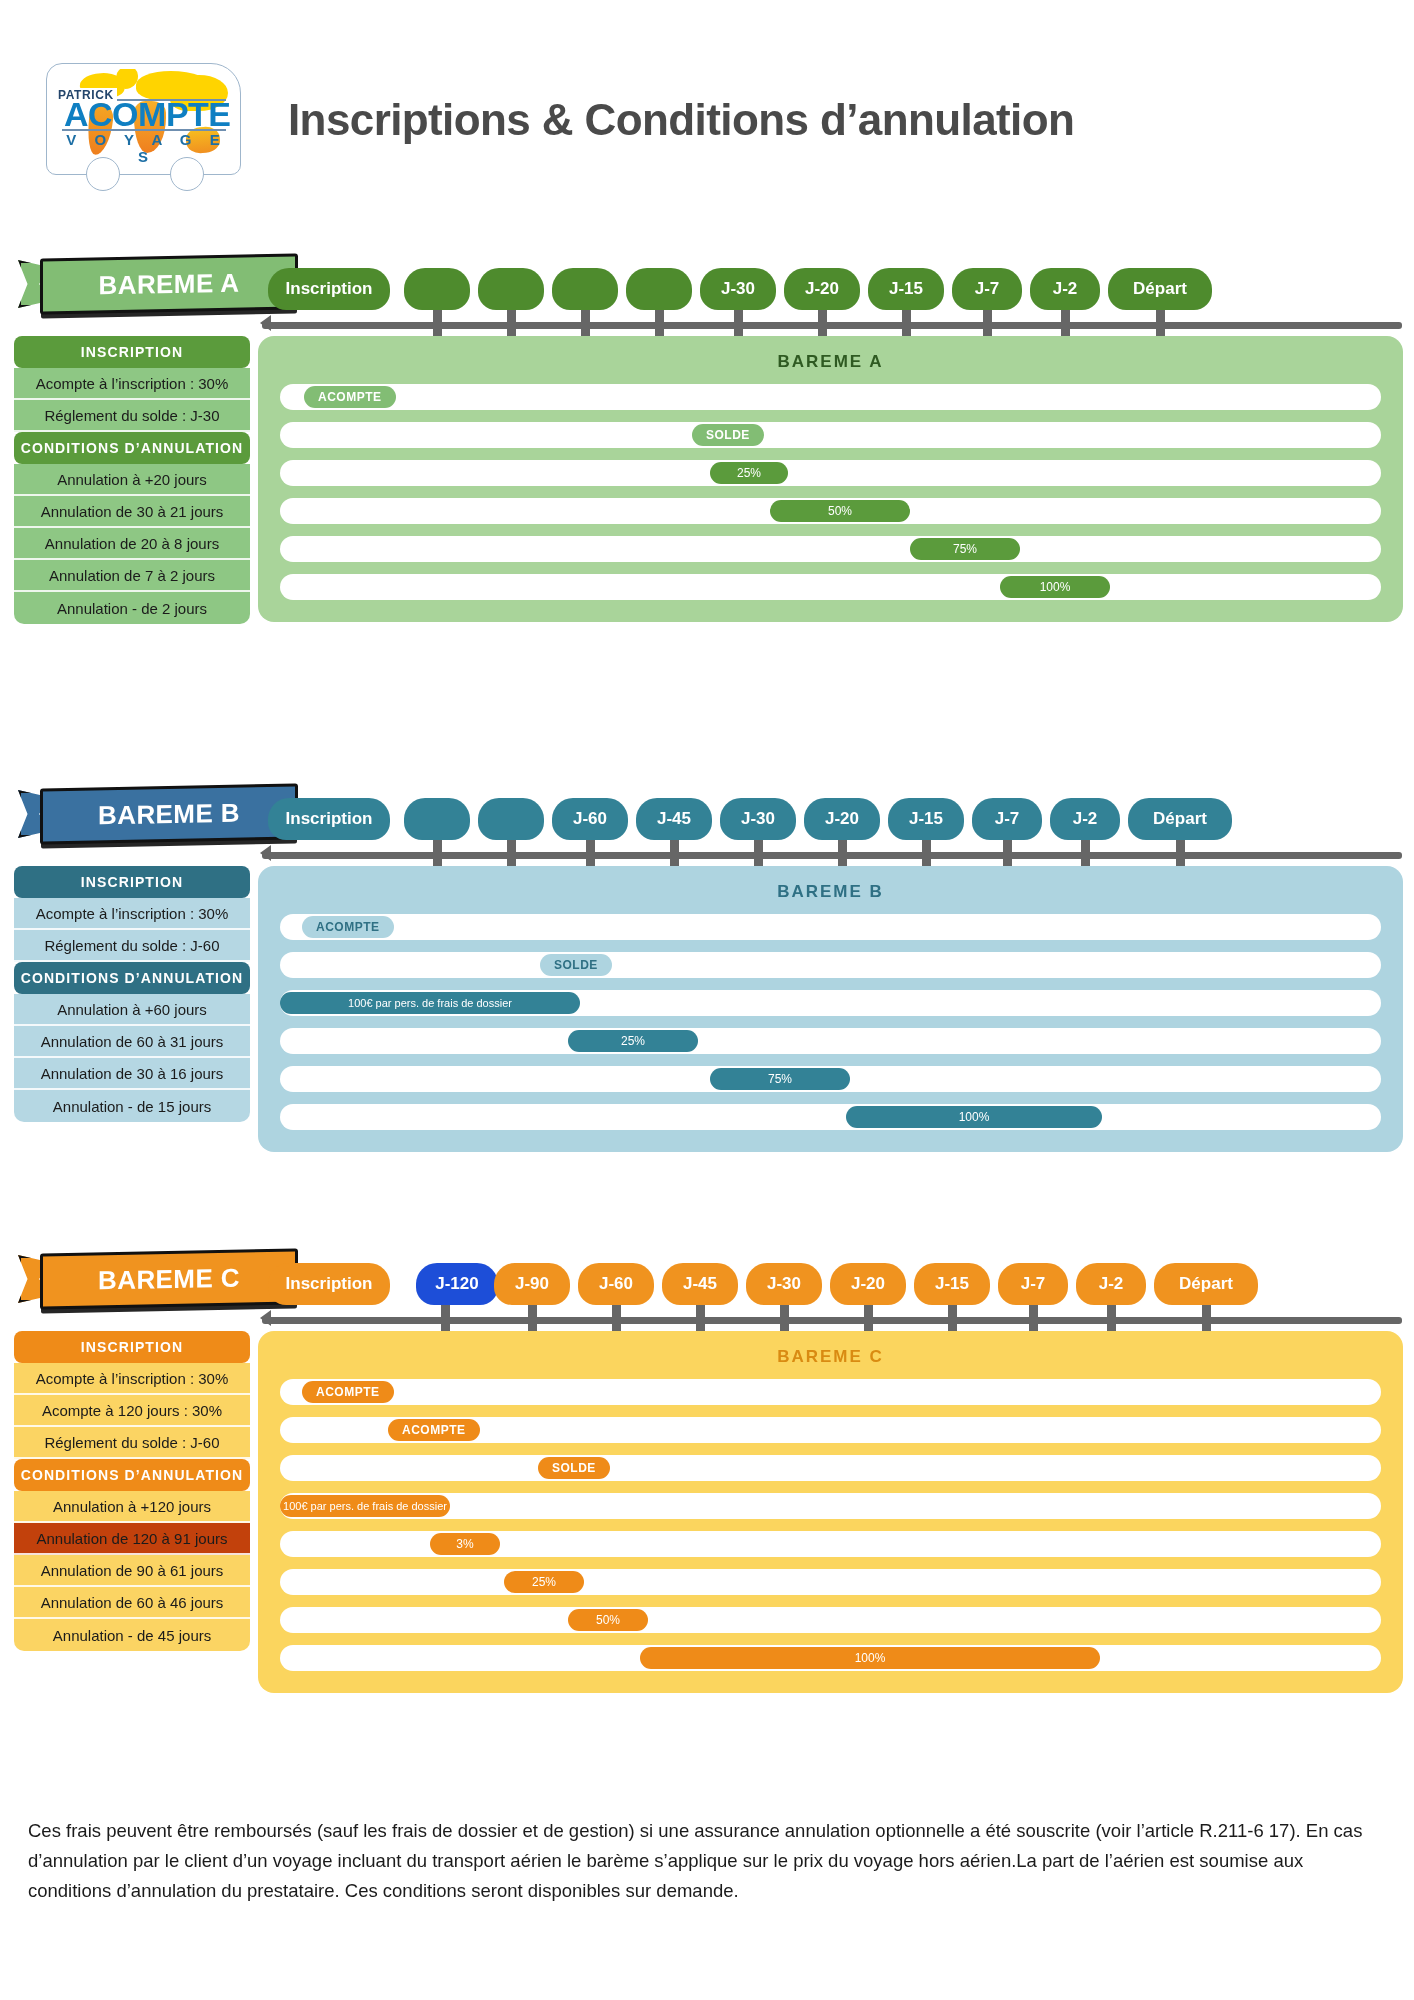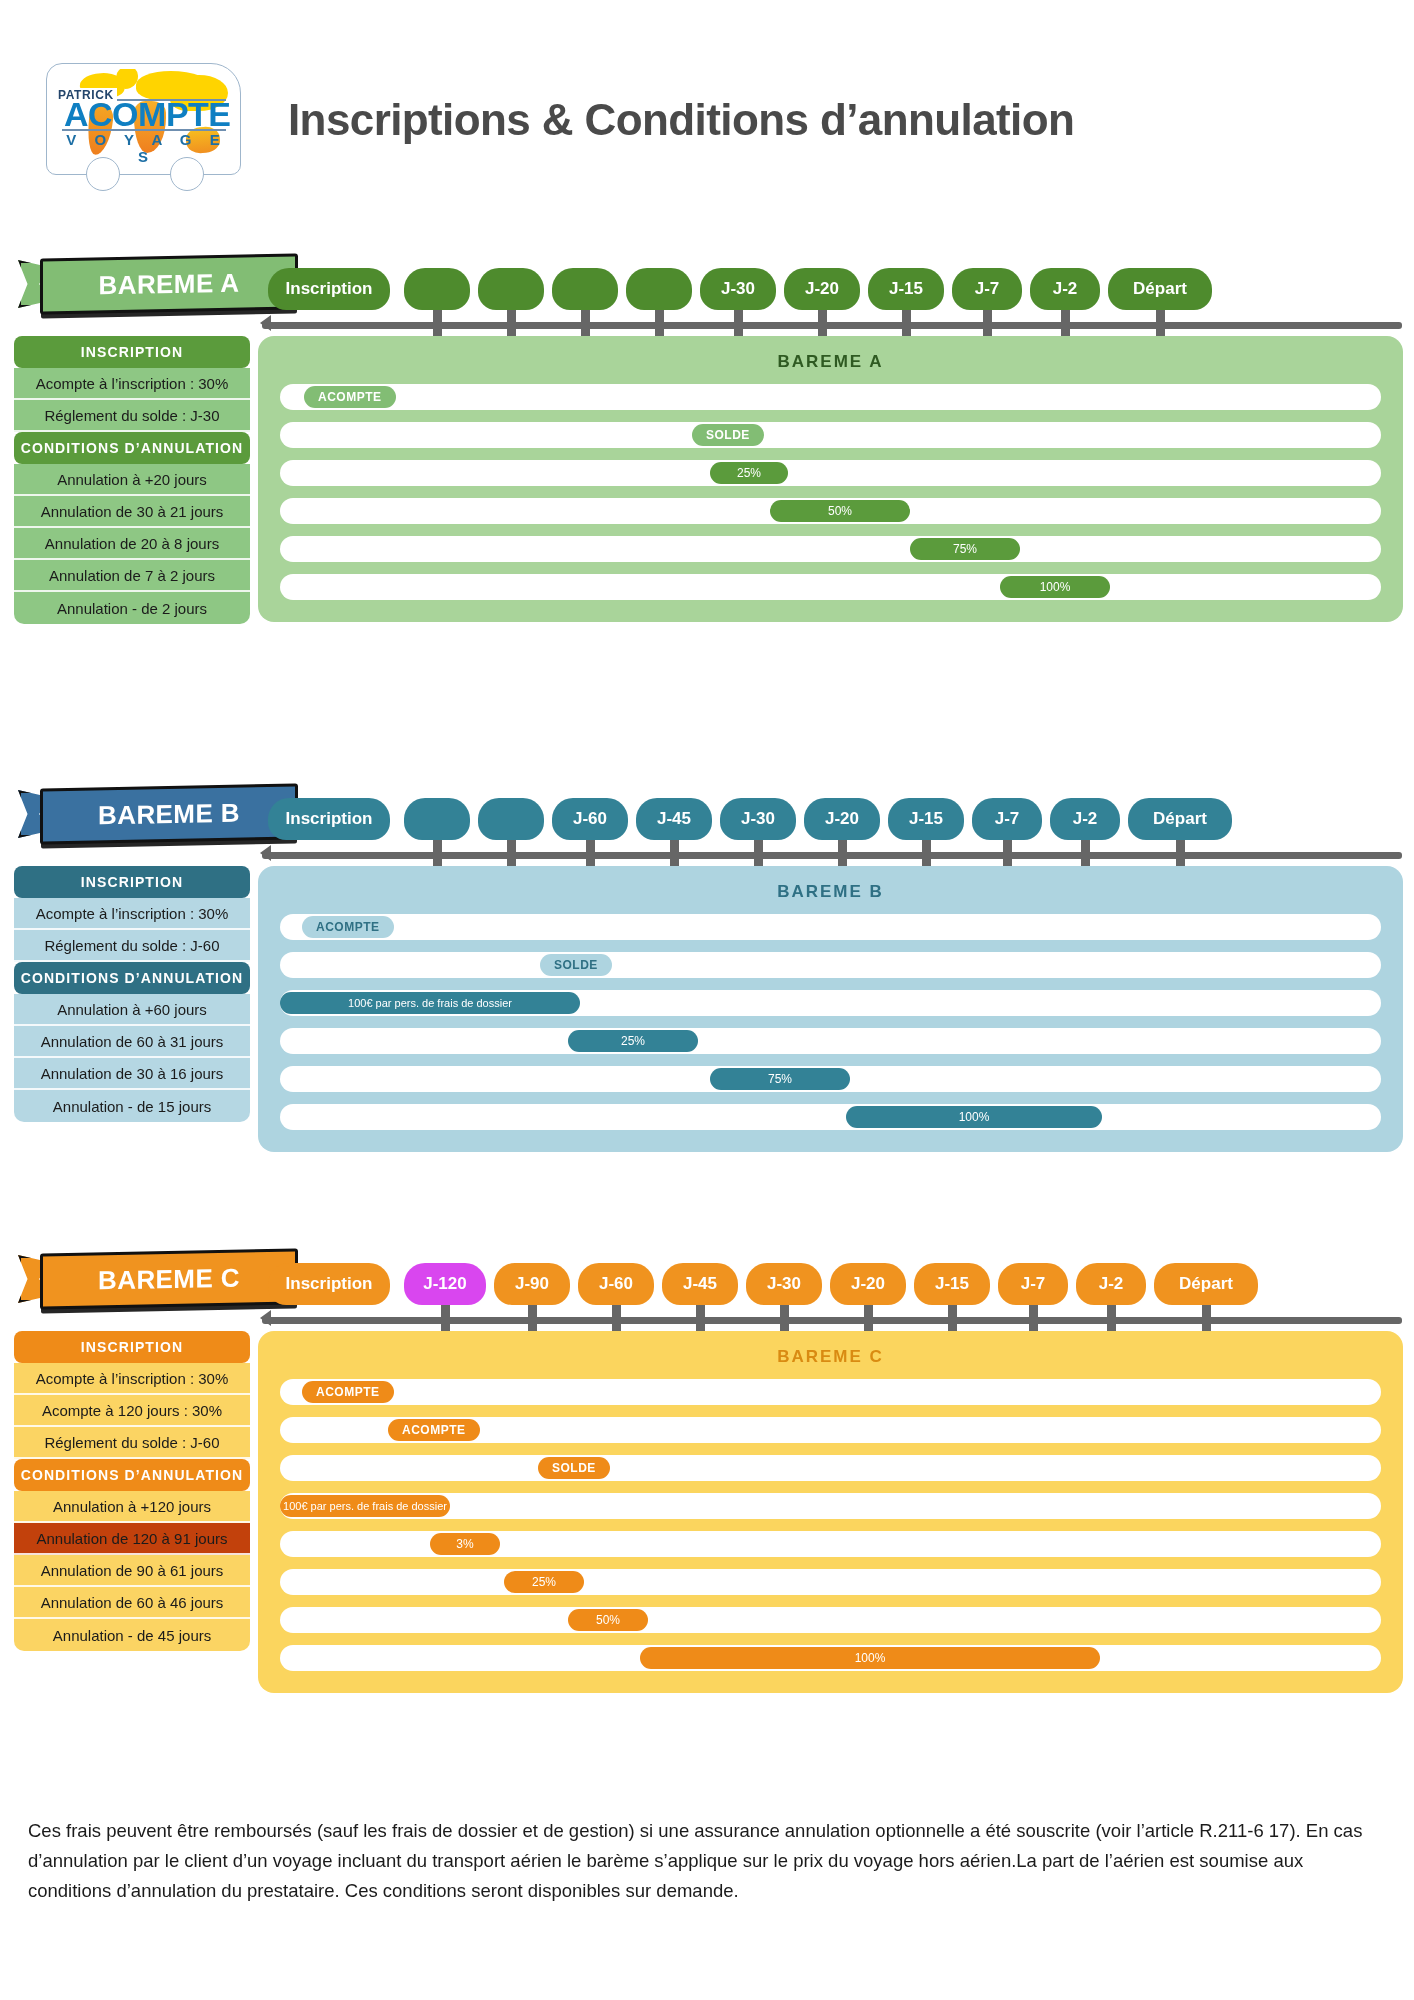--- a/index.html
+++ b/index.html
@@ -336,21 +336,21 @@
         <div class="lt-row" style="background:#fbd463">Annulation à +120 jours</div>
         <div class="lt-row" style="background:#c2410c">Annulation de 120 à 91 jours</div>
         <div class="lt-row" style="background:#fbd463">Annulation de 90 à 61 jours</div>
         <div class="lt-row" style="background:#fbd463">Annulation de 60 à 46 jours</div>
         <div class="lt-row last" style="background:#fbd463">Annulation - de 45 jours</div>
       </div>
       <div class="timeline" style="top: 18px;">
         <div class="tl-arrow"></div>
         <div class="tl-axis"></div>
         <div class="pill" style="left:10px;width:122px;background:#f0931f">Inscription</div>
-        <div class="pill" style="left:146px;width:82px;background:#d946ef">J-120</div>
+        <div class="pill" style="left:158px;width:82px;background:#1d4ed8">J-120</div>
         <div class="tl-tick" style="left:183px"></div>
         <div class="pill" style="left:236px;width:76px;background:#f0931f">J-90</div>
         <div class="tl-tick" style="left:270px"></div>
         <div class="pill" style="left:320px;width:76px;background:#f0931f">J-60</div>
         <div class="tl-tick" style="left:354px"></div>
         <div class="pill" style="left:404px;width:76px;background:#f0931f">J-45</div>
         <div class="tl-tick" style="left:438px"></div>
         <div class="pill" style="left:488px;width:76px;background:#f0931f">J-30</div>
         <div class="tl-tick" style="left:522px"></div>
         <div class="pill" style="left:572px;width:76px;background:#f0931f">J-20</div>

